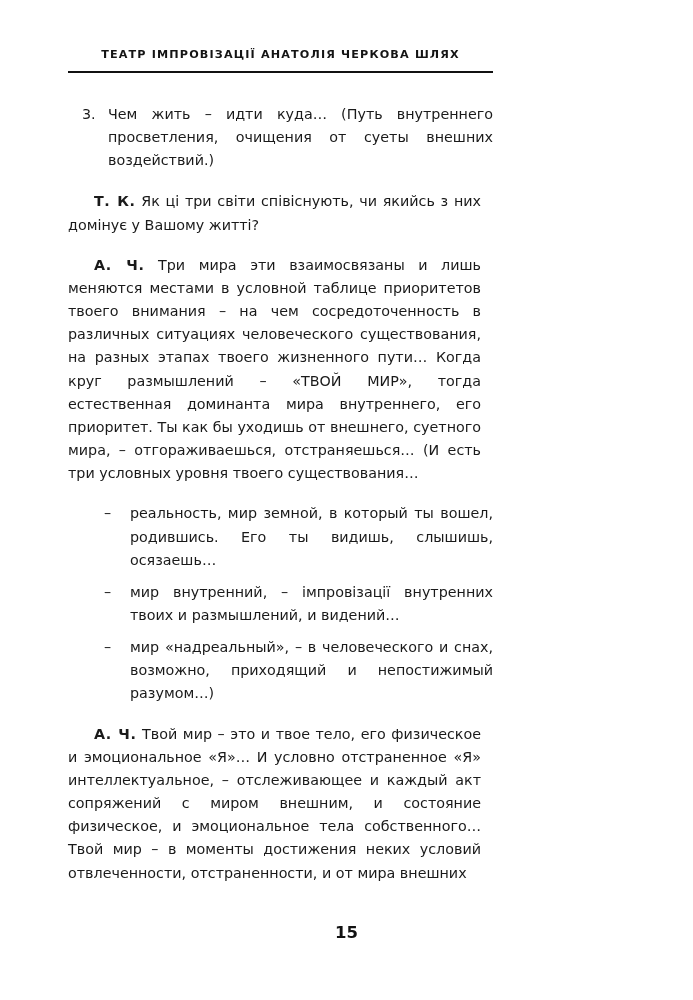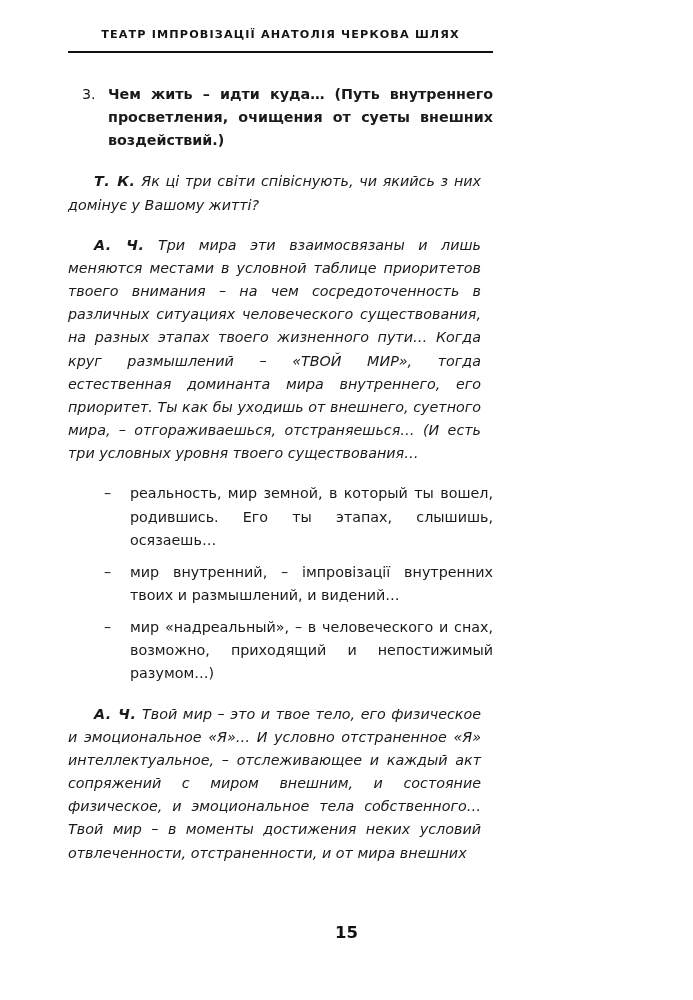--- a/index.html
+++ b/index.html
@@ -12,21 +12,21 @@
     height: 1000px;
     font-family: "DejaVu Sans", sans-serif;
     color: #1a1a1a;
     position: relative;
     overflow: hidden;
   }
   .page {
     width: 561px;
     height: 1000px;
     box-sizing: border-box;
-    padding: 28px 68px 0 68px;
+    padding: 48px 68px 0 68px;
     position: relative;
   }
   .header {
     text-align: center;
     font-size: 11.2px;
     letter-spacing: 1.15px;
     font-weight: 700;
     text-transform: uppercase;
     color: #141414;
     white-space: nowrap;
@@ -39,39 +39,37 @@
   .content {
     margin-top: 30px;
     font-size: 14.3px;
     line-height: 1.62;
     text-align: justify;
     text-justify: inter-word;
     hyphens: manual;
   }
   p {
     margin: 0 12px 17px 0;
-    font-style: italic;
   }
   .para {
     text-indent: 0;
   }
   .numbered {
     display: flex;
     align-items: flex-start;
     margin: 0 0 18px 0;
     padding-left: 14px;
   }
   .numbered .num {
     flex: 0 0 auto;
     width: 26px;
   }
   .numbered .ntext {
     flex: 1 1 auto;
     text-align: justify;
-    font-weight: bold;
   }
   .speaker {
     font-weight: 700;
     letter-spacing: 0.6px;
   }
   .indent-first {
     text-indent: 26px;
   }
   ul.dashlist {
     list-style: none;
@@ -117,21 +115,21 @@
       <span class="ntext">Чем жить – идти куда… (Путь внутреннего просветления, очищения от суеты внешних воздействий.)</span>
     </div>
 
     <p class="para indent-first"><span class="speaker">Т. К.</span> <span>Як ці три світи співіснують, чи якийсь з них домінує у Вашому житті?</span></p>
 
     <p class="para indent-first"><span class="speaker">А. Ч.</span> <span>Три мира эти взаимосвязаны и лишь меняются местами в условной таблице приоритетов твоего внимания – на чем сосредоточенность в различных ситуациях человеческого существования, на разных этапах твоего жизненного пути… Когда круг размышлений – «ТВОЙ МИР», тогда естественная доминанта мира внутреннего, его приоритет. Ты как бы уходишь от внешнего, суетного мира, – отгораживаешься, отстраняешься… (И есть три условных уровня твоего существования…</span></p>
 
     <ul class="dashlist">
       <li>
         <span class="dash">–</span>
-        <span class="litext">реальность, мир земной, в который ты вошел, родившись. Его ты этапах, слышишь, осязаешь…</span>
+        <span class="litext">реальность, мир земной, в который ты вошел, родившись. Его ты видишь, слышишь, осязаешь…</span>
       </li>
       <li>
         <span class="dash">–</span>
         <span class="litext">мир внутренний, – імпровізації внутренних твоих и размышлений, и видений…</span>
       </li>
       <li>
         <span class="dash">–</span>
         <span class="litext">мир «надреальный», – в человеческого и снах, возможно, приходящий и непостижимый разумом…)</span>
       </li>
     </ul>

